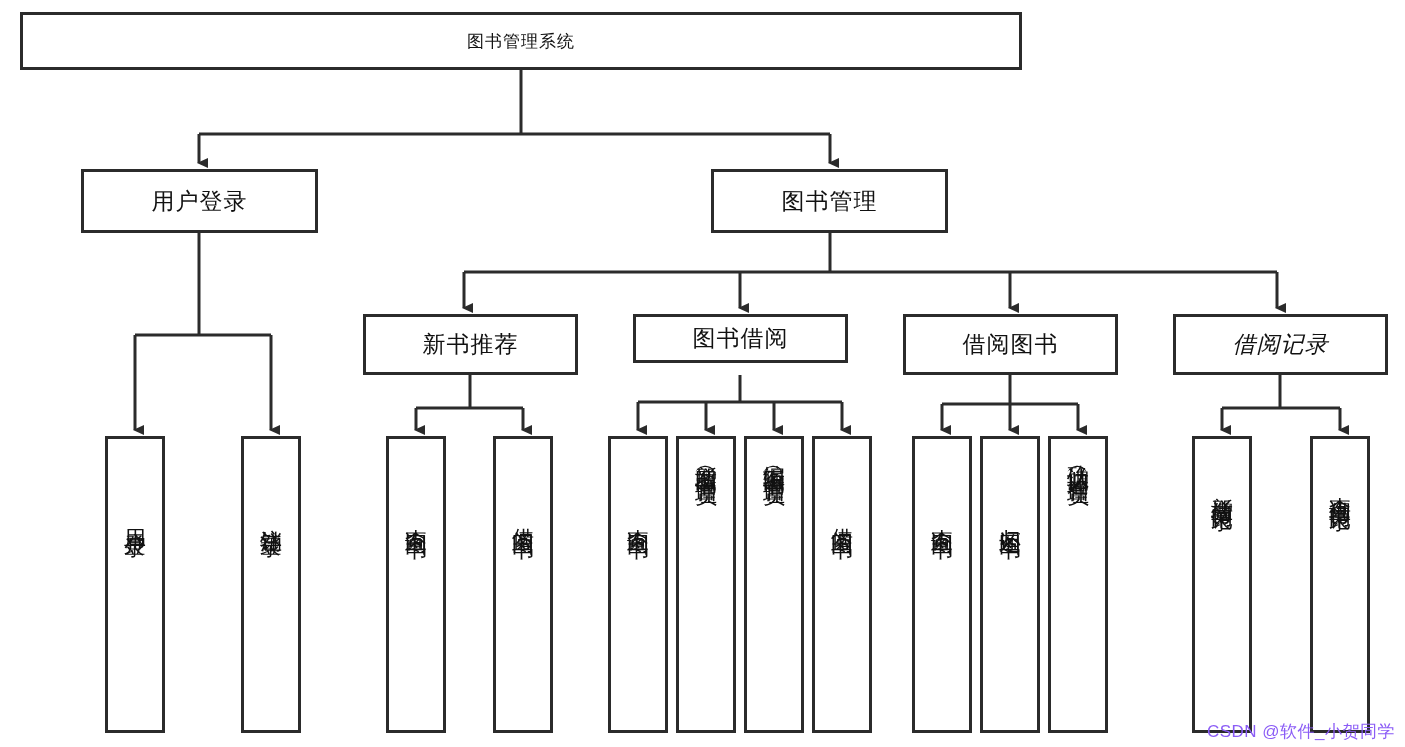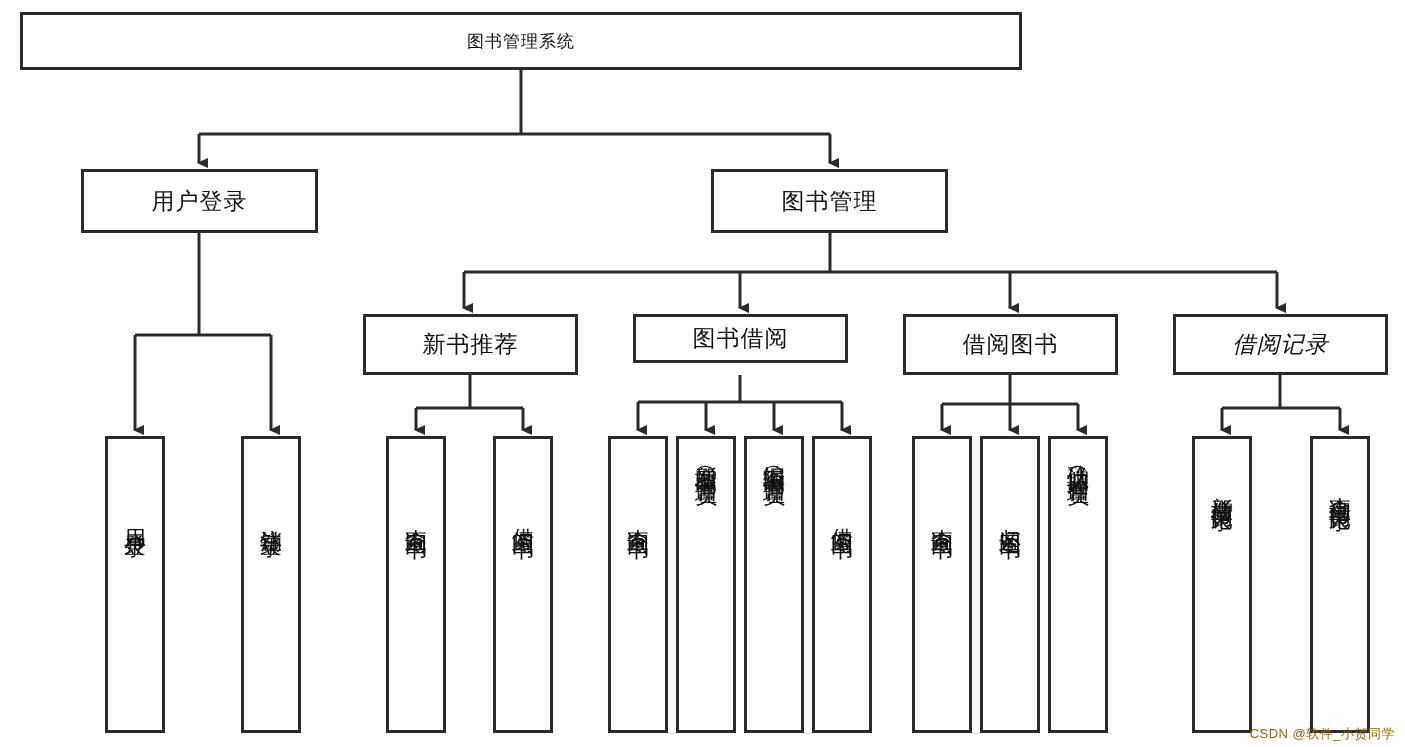--- a/index.html
+++ b/index.html
@@ -61,22 +61,22 @@
   }
   .htext {
     line-height: 1;
     letter-spacing: 1px;
     white-space: nowrap;
   }
   #watermark {
     position: absolute;
     right: 10px;
     bottom: 4px;
-    font-size: 13px;
-    color: #a16207;
+    font-size: 17px;
+    color: #8b5cf6;
     letter-spacing: 0.5px;
     white-space: nowrap;
     z-index: 3;
   }
 </style>
 </head>
 <body>
 
 <div id="canvas">
 

